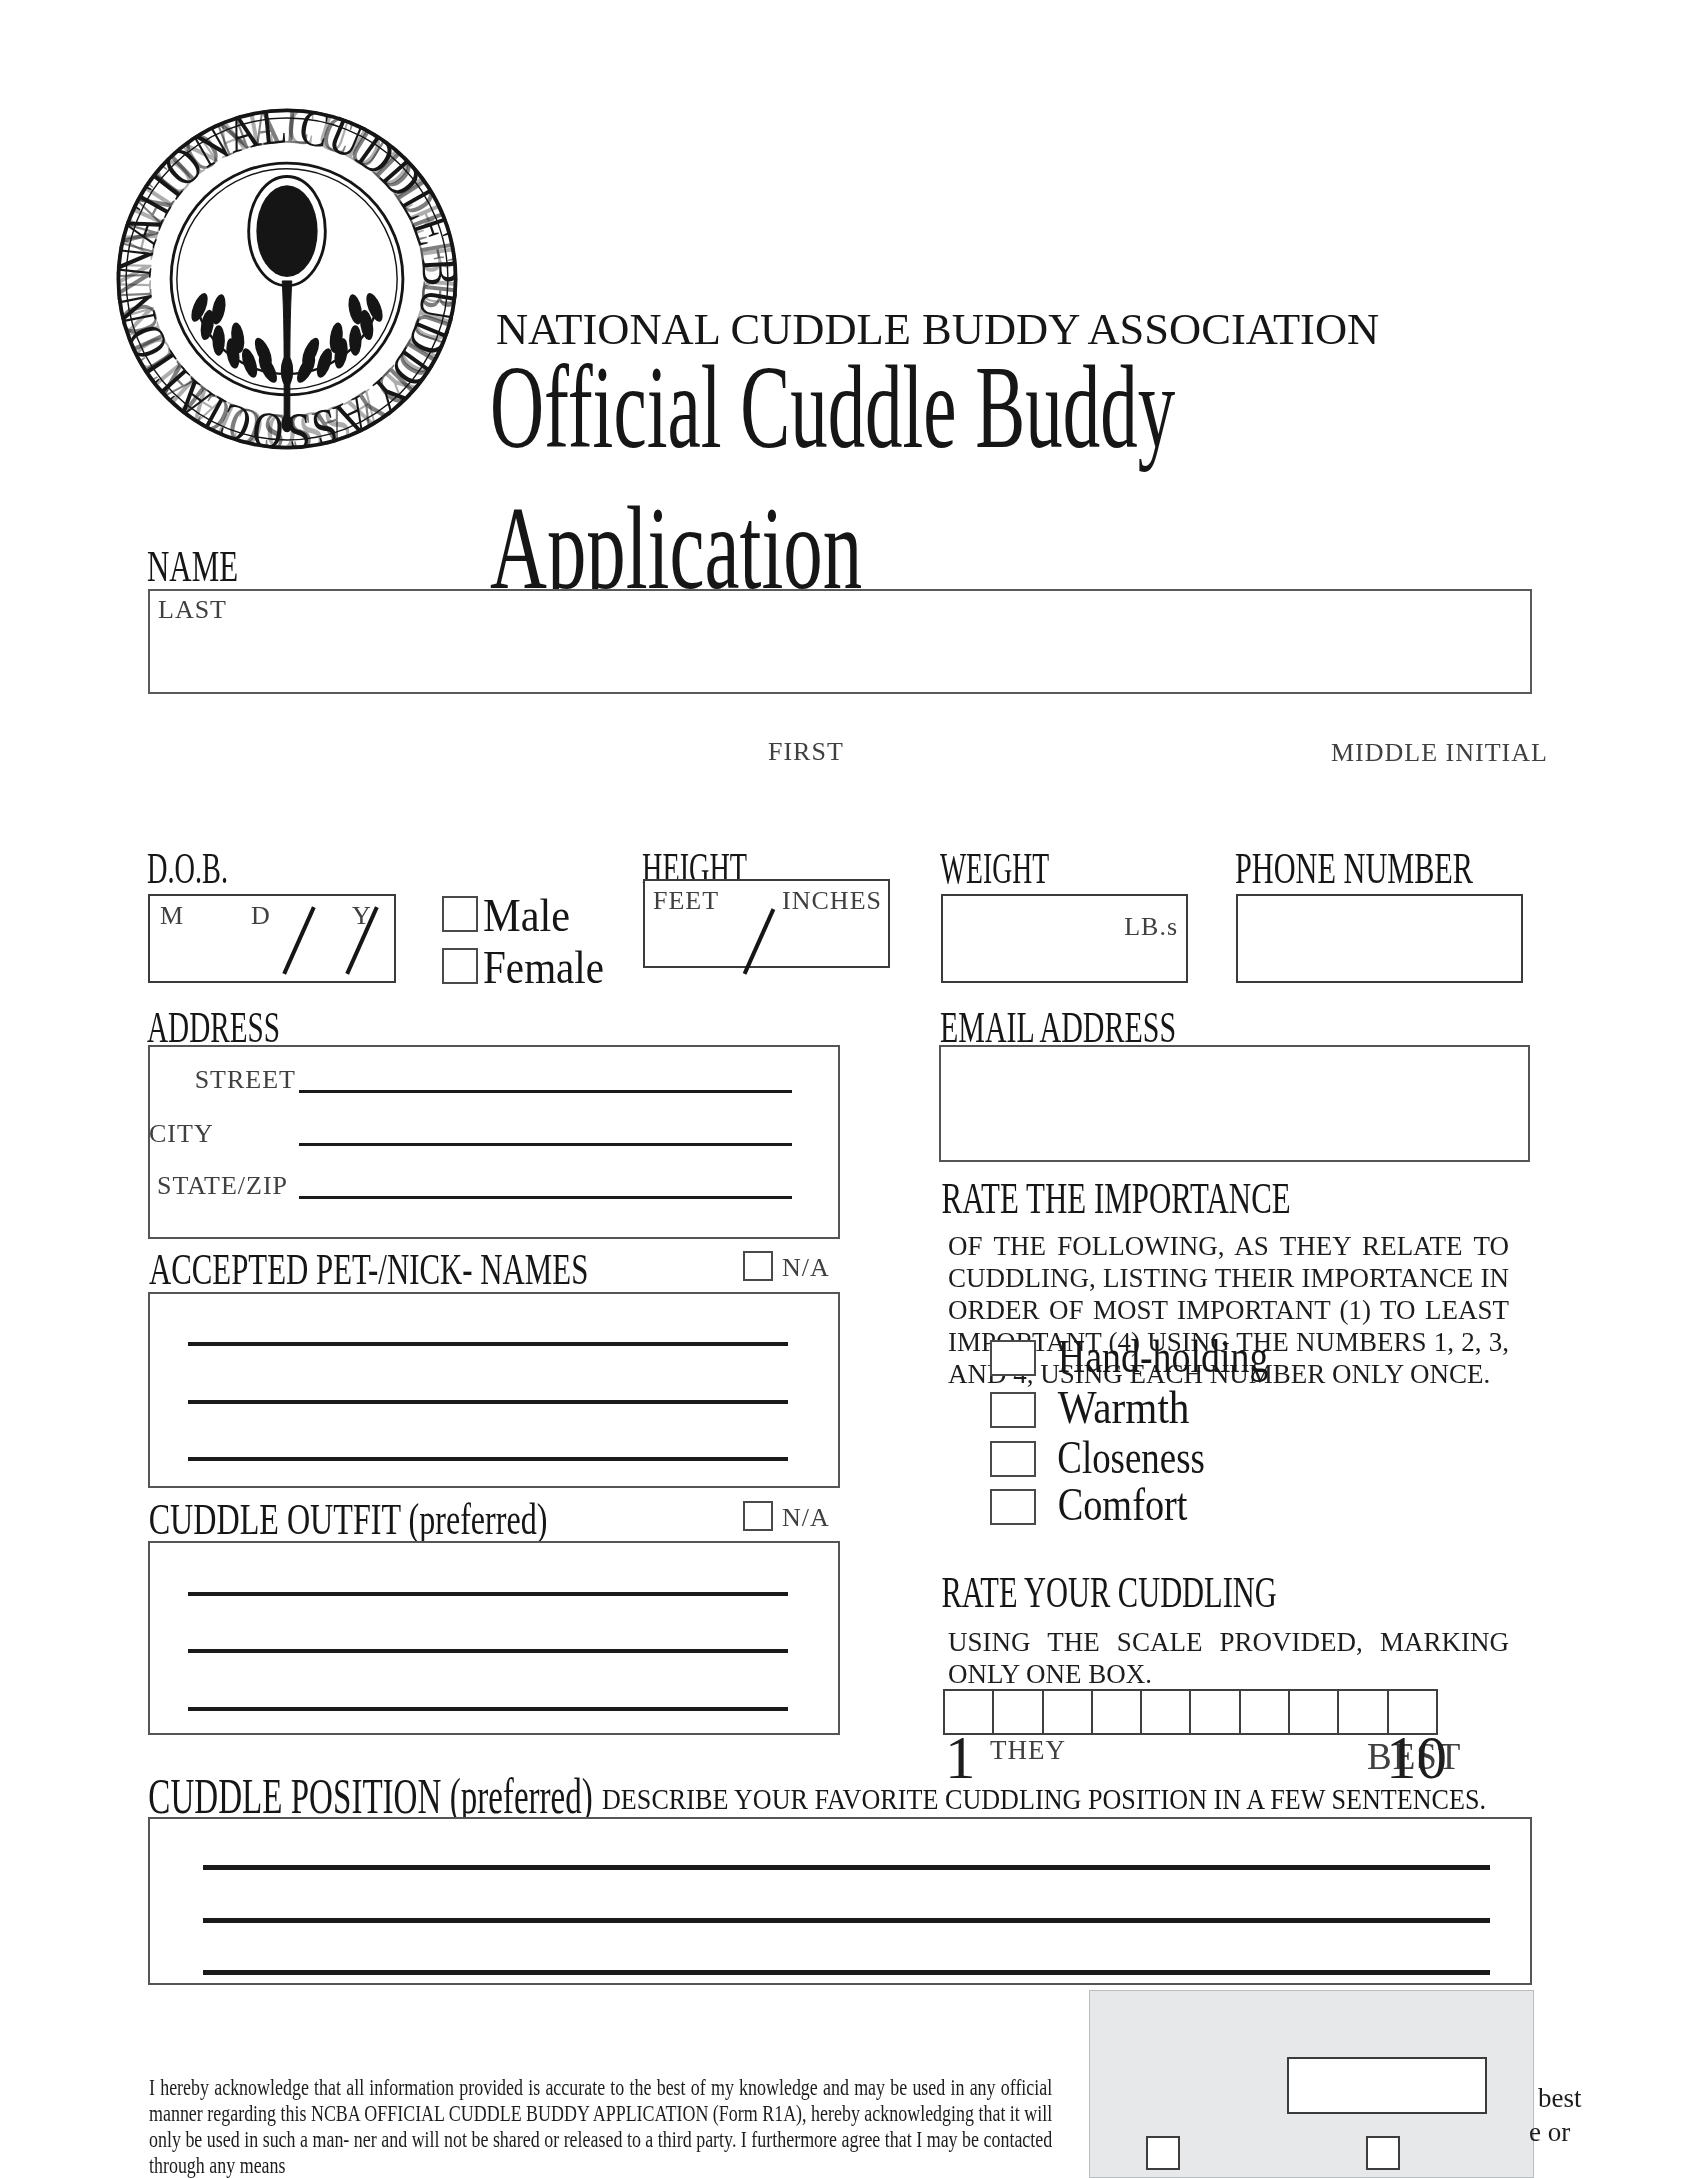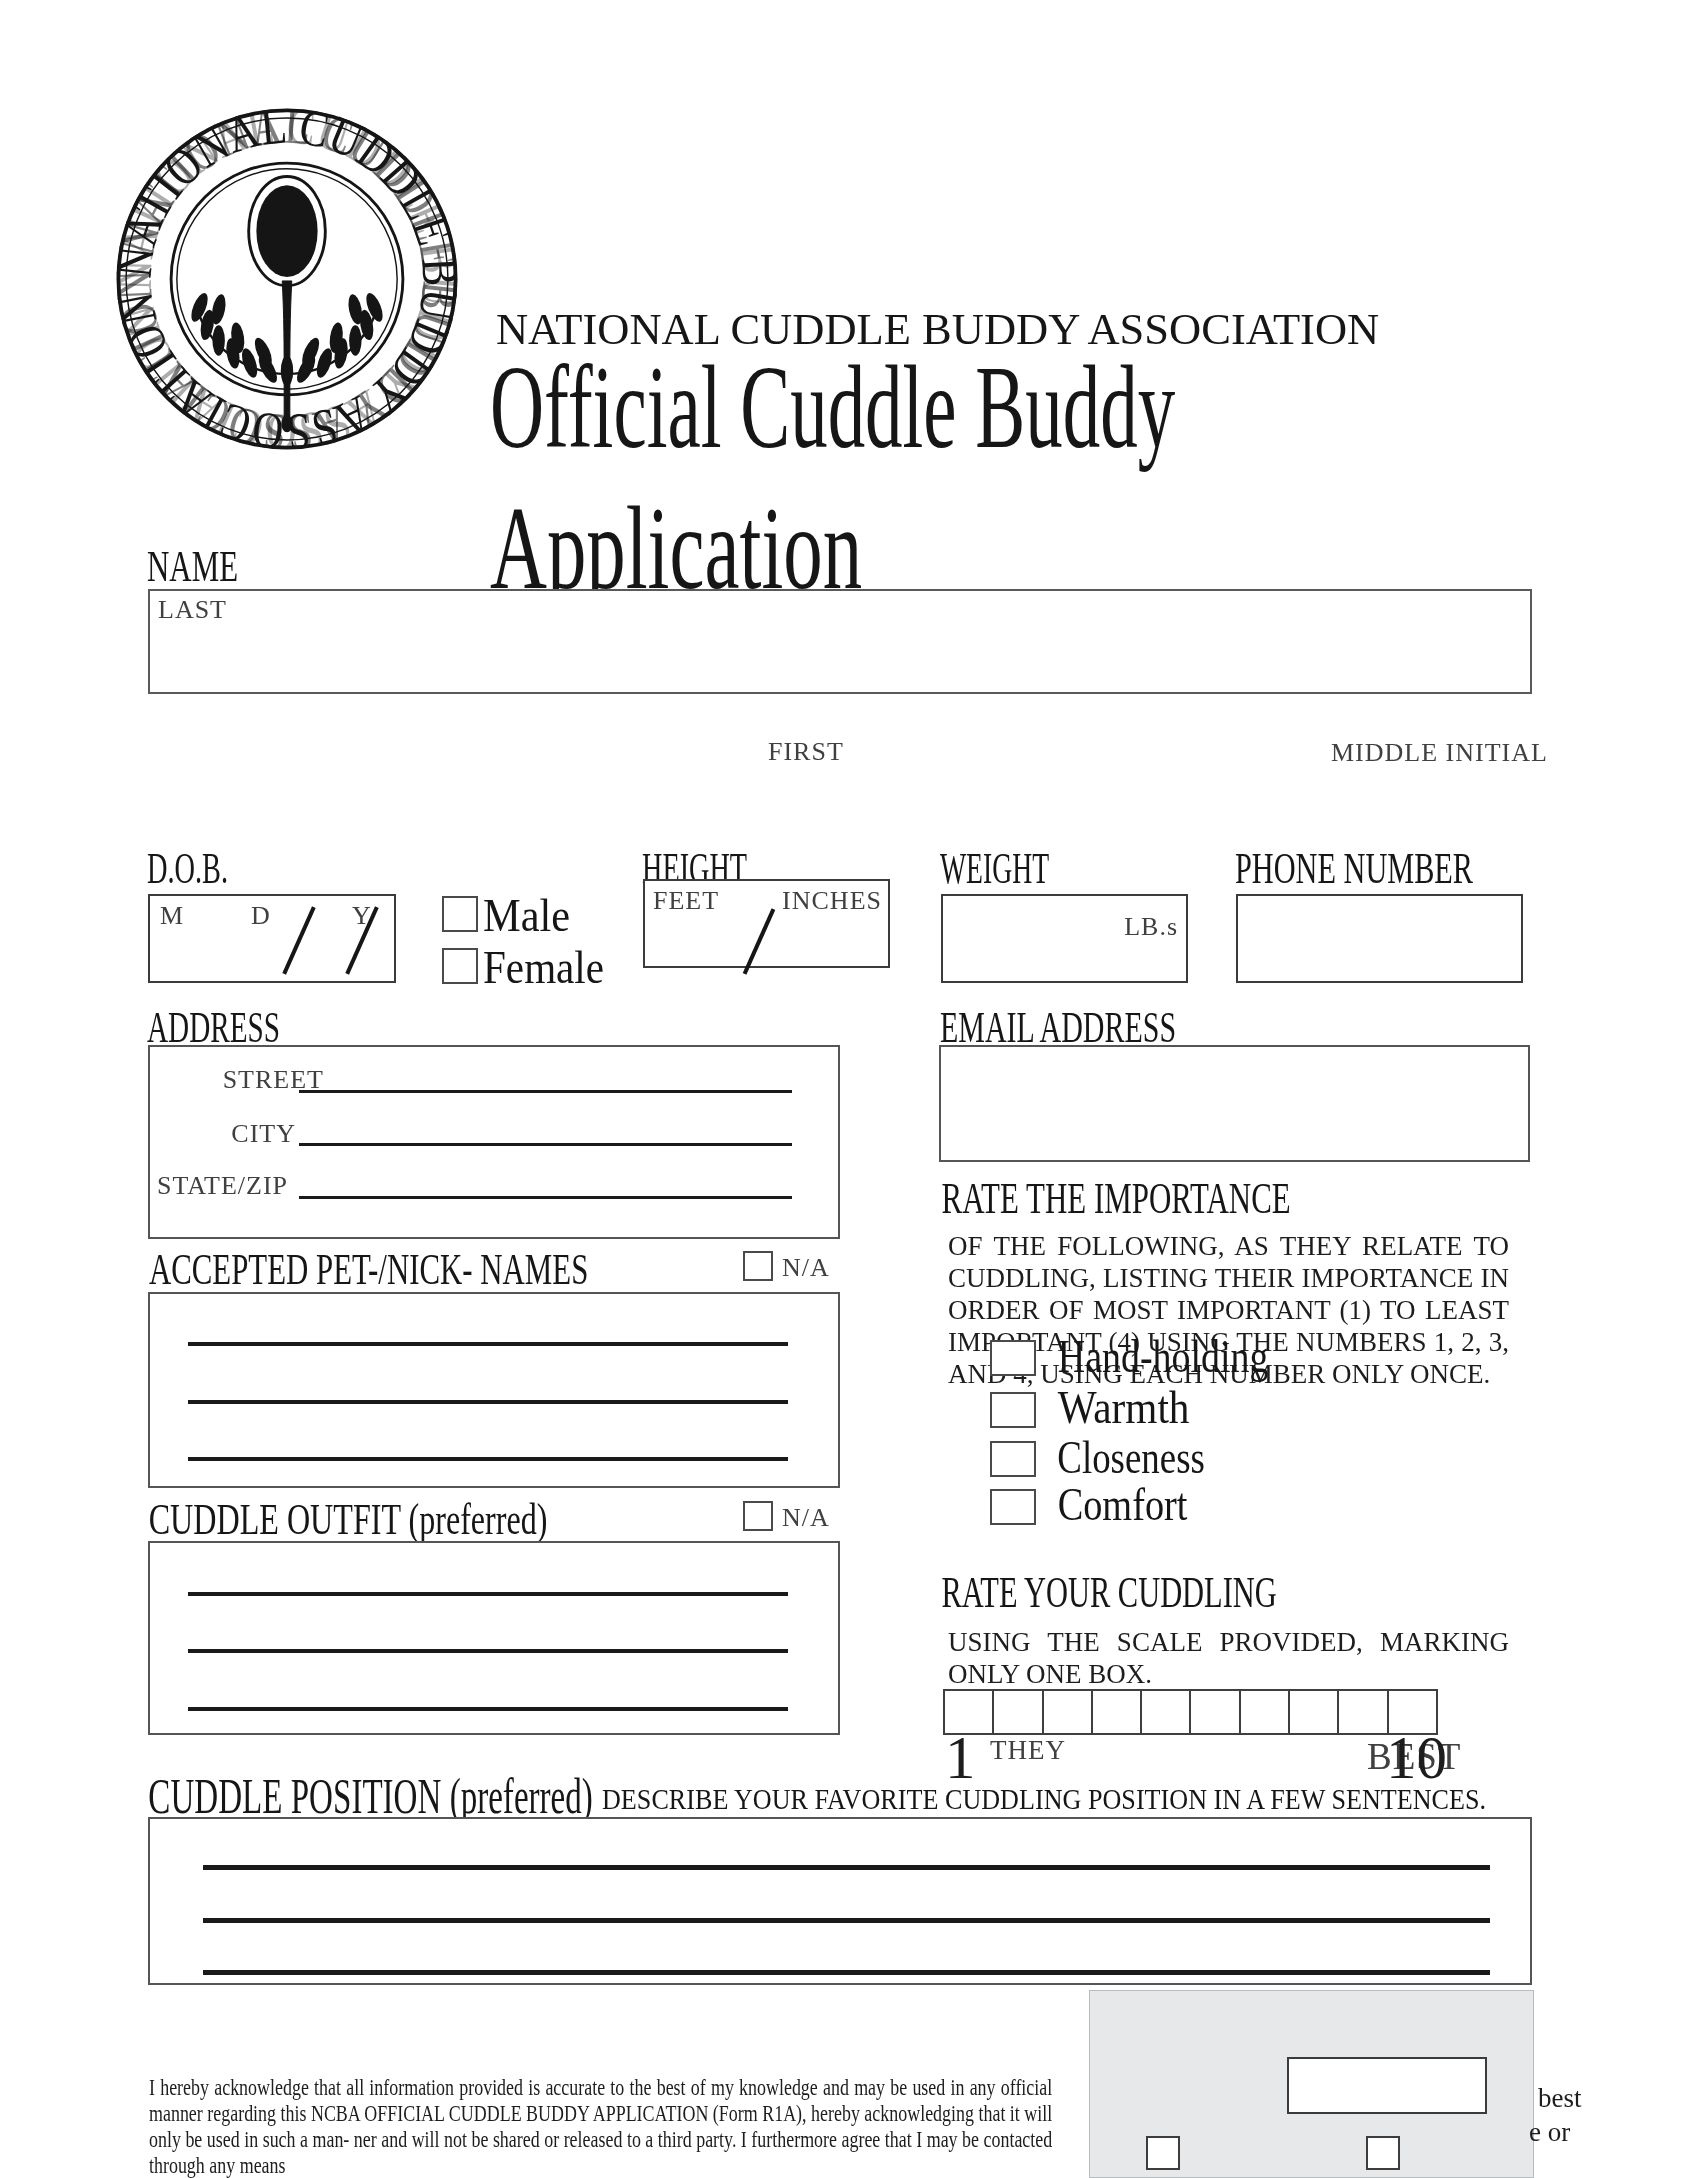--- a/index.html
+++ b/index.html
@@ -136,23 +136,23 @@
 
   <svg class="heading-svg" style="left:1235px;top:845px;" width="246" height="50" viewBox="0 0 248 50">
     <text x="0" y="38" font-size="44" textLength="240" lengthAdjust="spacingAndGlyphs">PHONE NUMBER</text>
   </svg>
   <div class="box box-dark" style="left:1236px;top:894px;width:287px;height:89px;"></div>
 
   <svg class="heading-svg" style="left:147px;top:1004px;" width="141" height="50" viewBox="0 0 142 50">
     <text x="0" y="38" font-size="44" textLength="134" lengthAdjust="spacingAndGlyphs">ADDRESS</text>
   </svg>
   <div class="box" style="left:148px;top:1045px;width:692px;height:194px;border-color:#555;"></div>
-  <div class="lbl small-cap" style="left:149px;top:1065px;width:147px;text-align:right;padding-left:28px;">STREET</div>
+  <div class="lbl small-cap" style="left:149px;top:1065px;width:147px;text-align:right;">STREET</div>
   <div class="wline" style="left:299px;top:1090px;width:493px;height:3px;"></div>
-  <div class="lbl small-cap" style="left:149px;top:1119px;width:147px;text-align:right;">CITY</div>
+  <div class="lbl small-cap" style="left:149px;top:1119px;width:147px;">CITY</div>
   <div class="wline" style="left:299px;top:1143px;width:493px;height:3px;"></div>
   <div class="lbl small-cap" style="left:149px;top:1171px;width:147px;text-align:center;">STATE/ZIP</div>
   <div class="wline" style="left:299px;top:1196px;width:493px;height:3px;"></div>
 
   <svg class="heading-svg" style="left:940px;top:1004px;" width="244" height="50" viewBox="0 0 246 50">
     <text x="0" y="38" font-size="44" textLength="238" lengthAdjust="spacingAndGlyphs">EMAIL ADDRESS</text>
   </svg>
   <div class="box" style="left:939px;top:1045px;width:591px;height:117px;border-color:#555;"></div>
 
   <svg class="heading-svg" style="left:940px;top:1174px;" width="362" height="51" viewBox="0 0 366 52">

